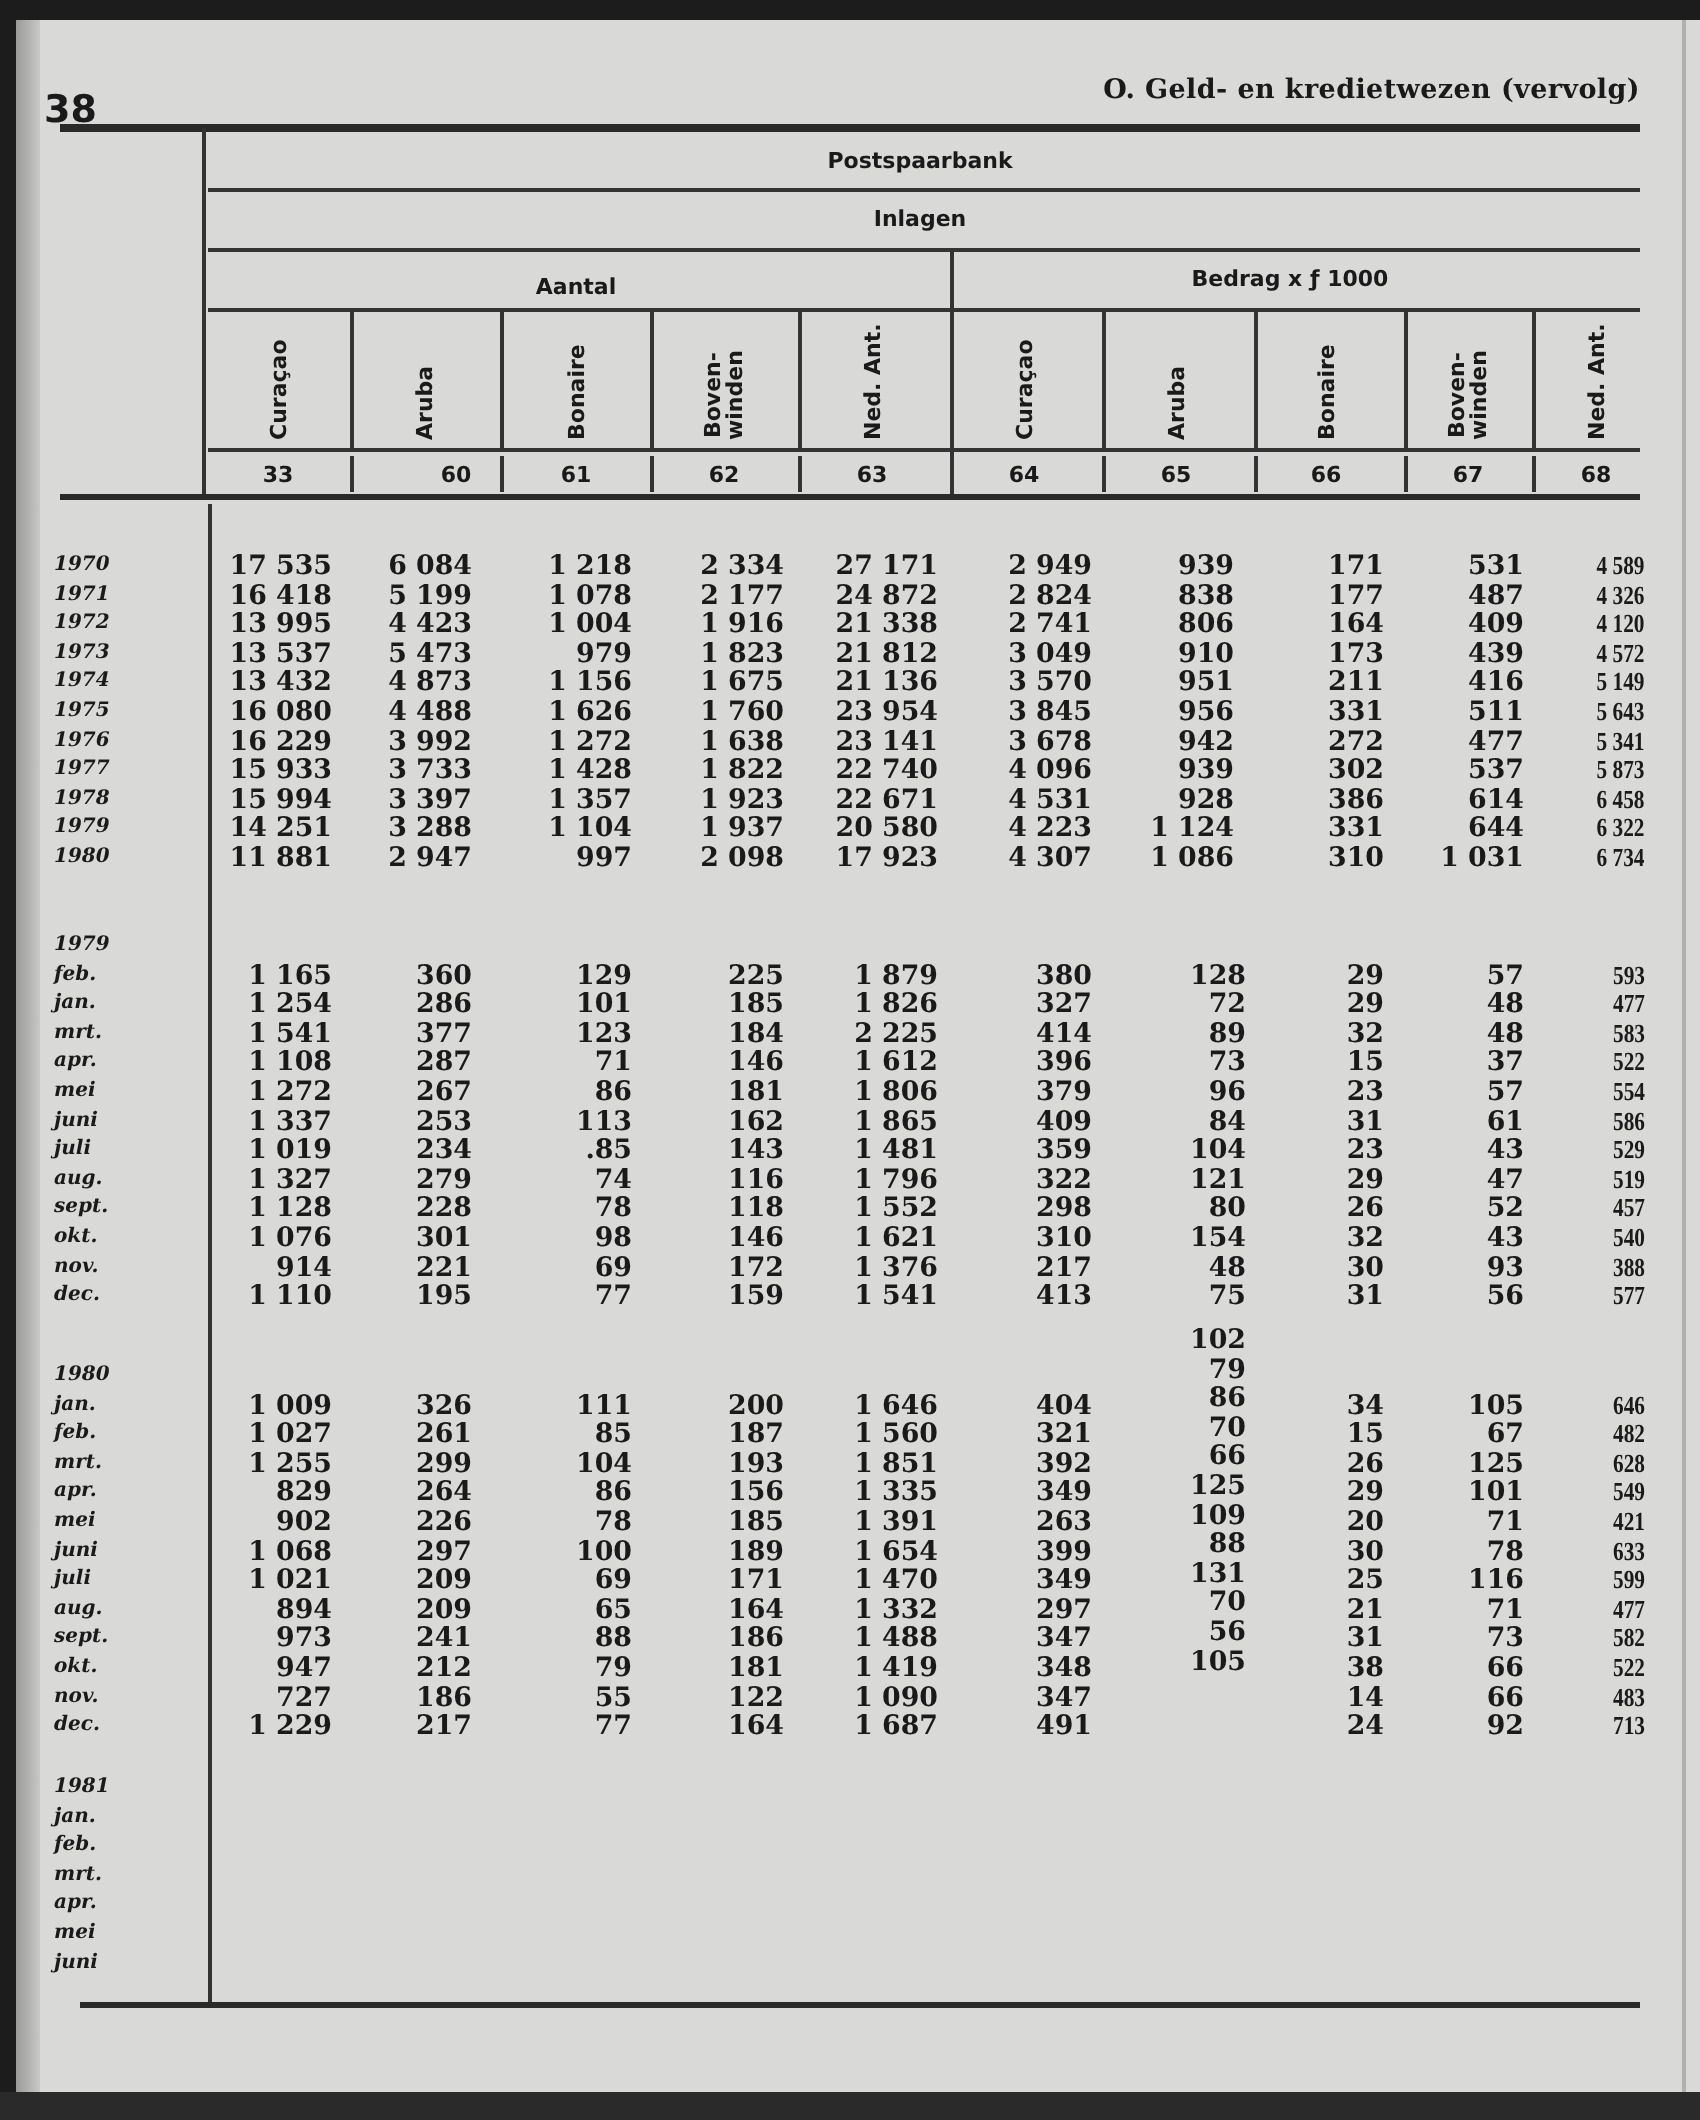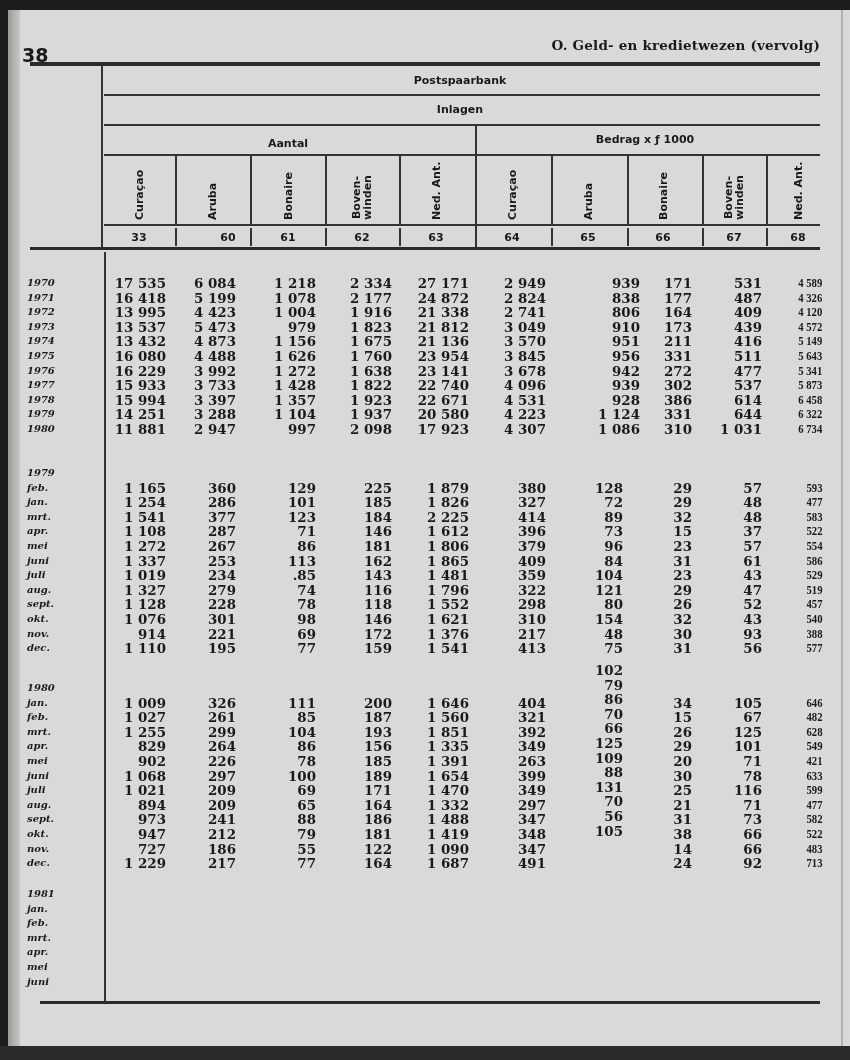--- a/index.html
+++ b/index.html
@@ -199,21 +199,21 @@
       <div>2 741</div>
       <div>3 049</div>
       <div>3 570</div>
       <div>3 845</div>
       <div>3 678</div>
       <div>4 096</div>
       <div>4 531</div>
       <div>4 223</div>
       <div>4 307</div>
     </div>
-    <div class="numcol" style="top: 276px; right: 210px;">
+    <div class="numcol" style="top: 276px; right: 233px;">
       <div>939</div>
       <div>838</div>
       <div>806</div>
       <div>910</div>
       <div>951</div>
       <div>956</div>
       <div>942</div>
       <div>939</div>
       <div>928</div>
       <div>1 124</div>

